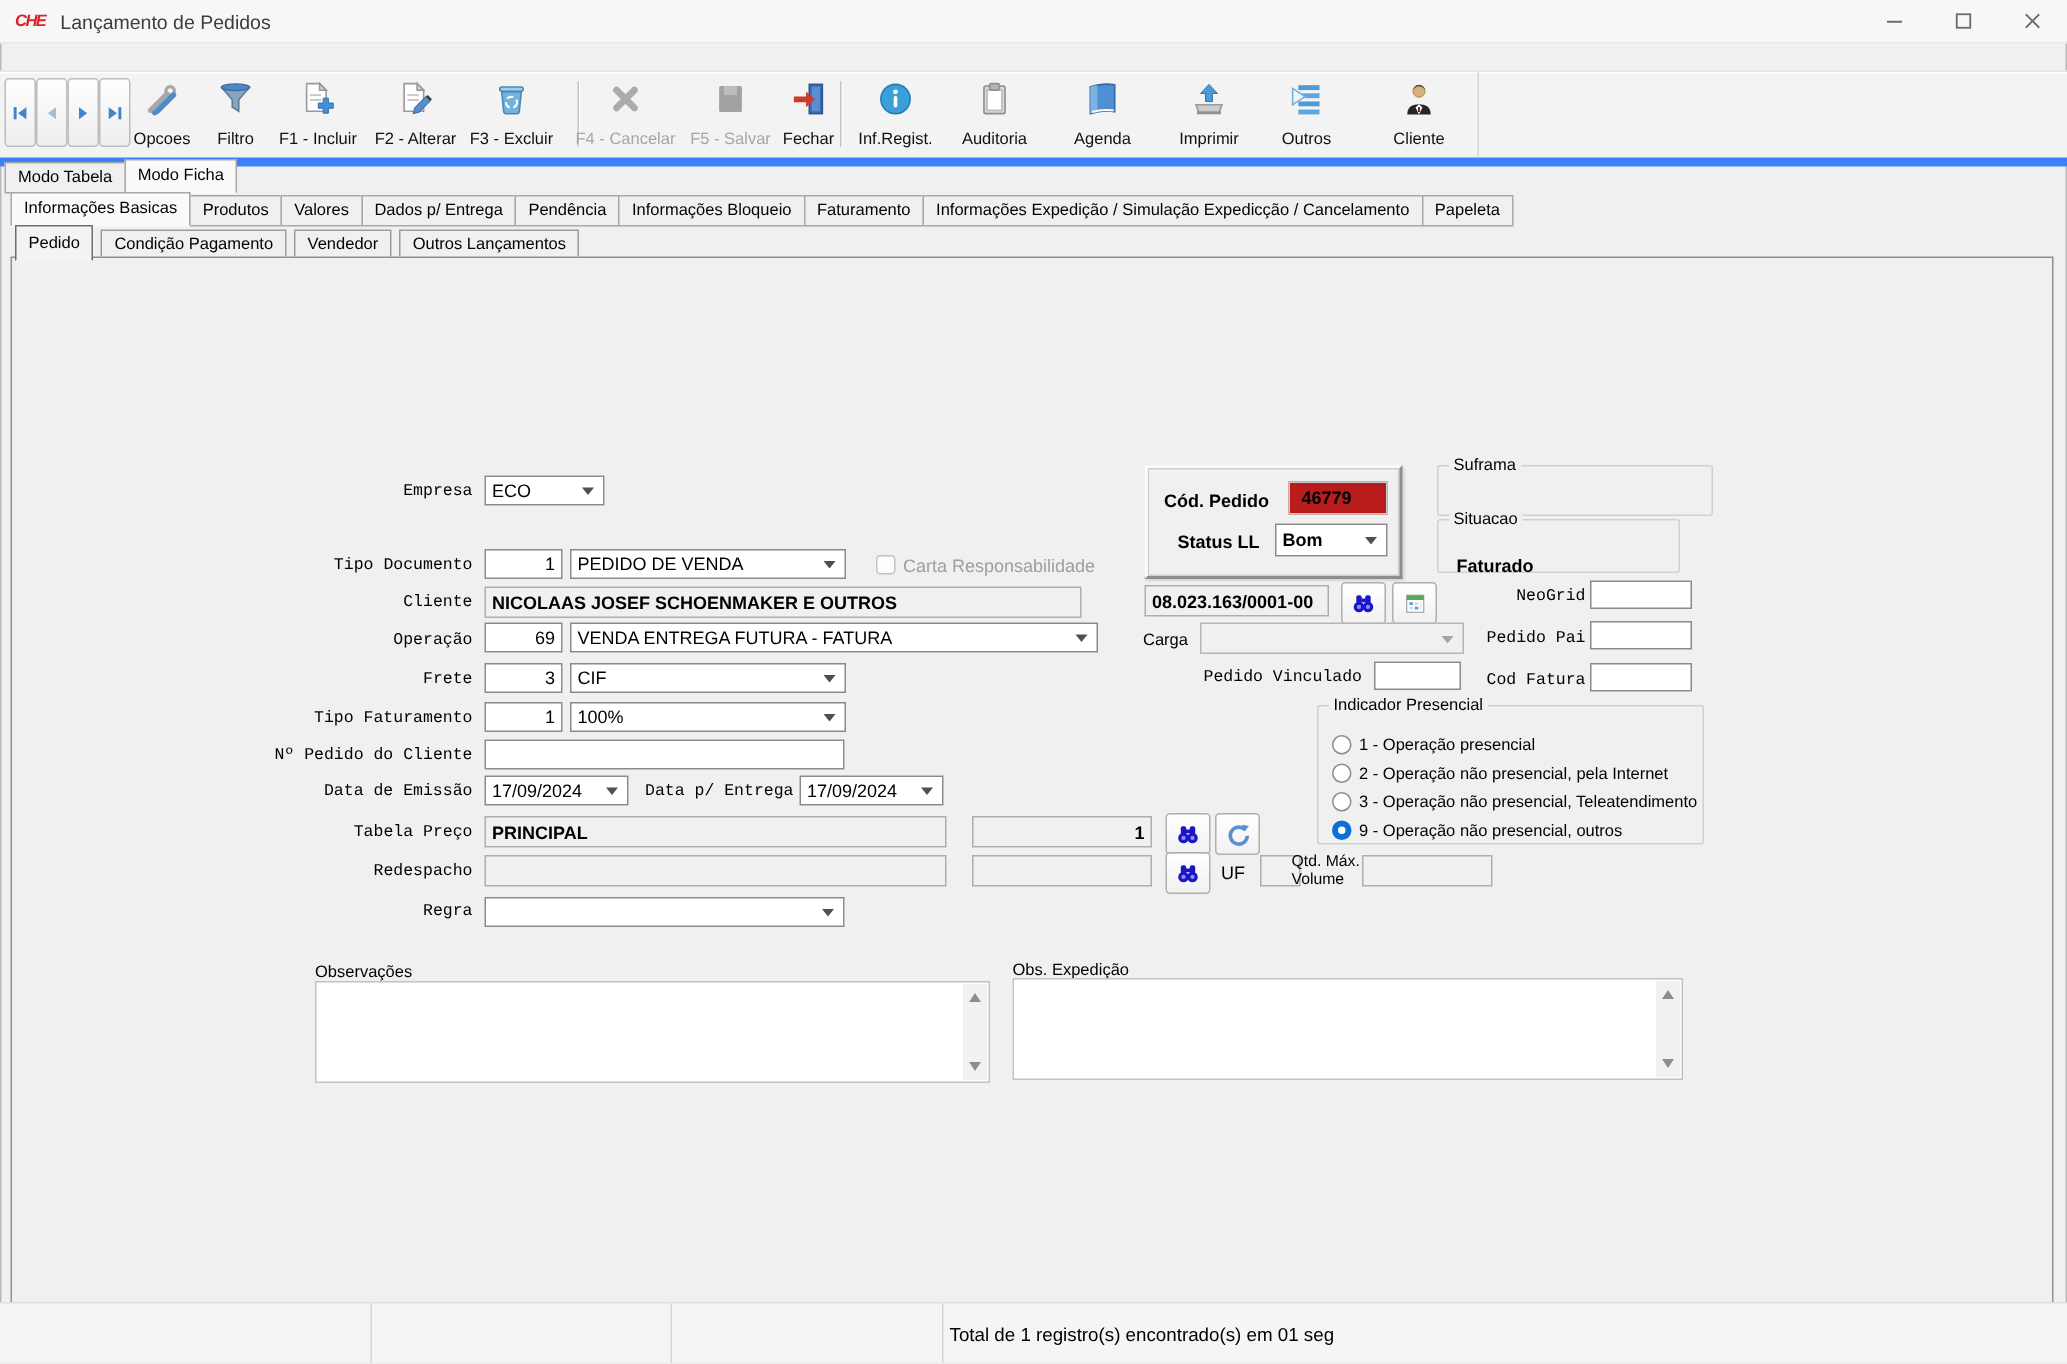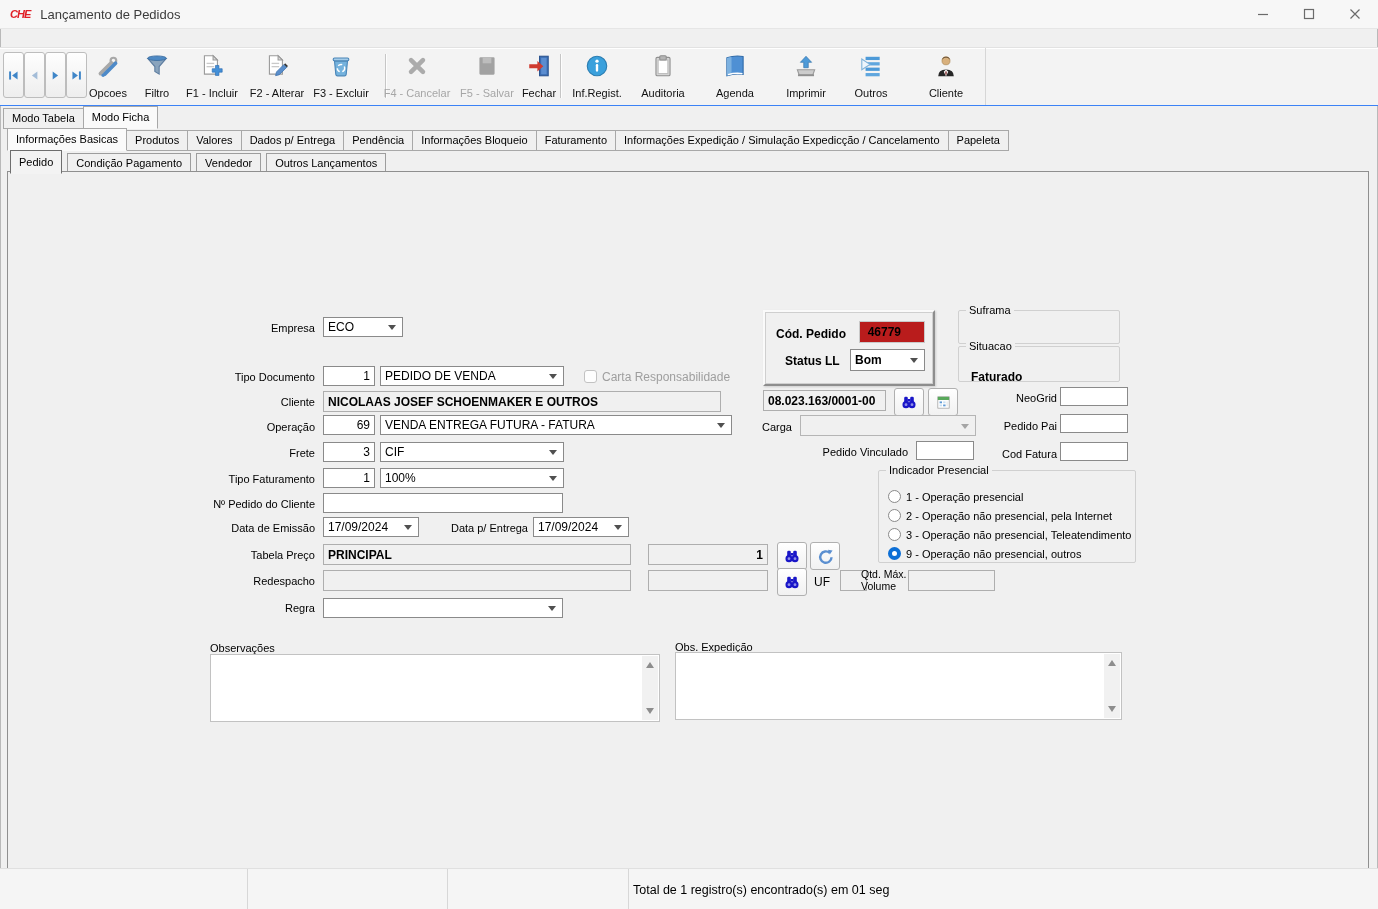--- a/index.html
+++ b/index.html
@@ -8,41 +8,41 @@
        box-shadow:inset 0 0 0 1px #b9b9b9;}
   
   .titlebar{position:absolute;left:0;top:0;width:1378px;height:28px;background:#f7f7f7;
             border-bottom:1px solid #e6e6e6;display:flex;align-items:center;}
   .logo{font-weight:800;font-style:italic;font-size:11px;color:#e01f26;letter-spacing:-1px;
         margin-left:10px;}
   .wtitle{font-size:13px;color:#3c3c3c;margin-left:10px;}
   .wc{position:absolute;top:0;height:28px;width:46px;display:flex;align-items:center;justify-content:center;}
   
   .toolbar{position:absolute;left:0;top:47px;width:1378px;height:57px;background:#f3f3f3;
-           border-top:1px solid #e2e2e2;border-bottom:1px solid #3b82f6;box-shadow:0 1px 0 #ffffff inset;}
+           border-top:1px solid #e2e2e2;border-bottom:6px solid #3b82f6;box-shadow:0 1px 0 #ffffff inset;}
   .navb{position:absolute;top:4px;width:19px;height:44px;background:linear-gradient(#fefefe,#eeeeee);
         border:1px solid #bdbdbd;border-radius:3px;display:flex;align-items:center;justify-content:center;}
   .tbtn{position:absolute;top:5px;height:46px;display:flex;flex-direction:column;align-items:center;
         justify-content:space-between;}
   .tlabel{font-size:11px;color:#111;white-space:nowrap;}
   .tlabel.dis{color:#a6a6a6;}
   .tsep{position:absolute;top:6px;height:44px;width:1px;background:#c6c6c6;box-shadow:1px 0 0 #fdfdfd;}
   .tbar-end{position:absolute;top:0;height:57px;width:1px;left:985px;background:#d6d6d6;}
   
   .tabrow{position:absolute;display:flex;align-items:flex-end;}
   .tab{height:19px;line-height:19px;padding:0 8px;background:#f0f0f0;border:1px solid #a8a8a8;
        margin-right:-1px;font-size:11px;white-space:nowrap;position:relative;}
   .tab.active{background:#fafafa;z-index:3;height:21px;line-height:21px;border-bottom:1px solid #fafafa;}
   .tab3{margin-right:5px;border-color:#9d9d9d;}
   .tab3.active{border:1px solid #6e6e6e;background:#f3f3f3;height:22px;line-height:22px;border-bottom-color:#f3f3f3;}
   .mainpanel{position:absolute;left:7px;top:171px;width:1360px;height:697px;border:1px solid #8f8f8f;
              background:#f0f0f0;}
   
   .lbl{position:absolute;font-size:11px;height:14px;line-height:14px;white-space:nowrap;}
-  .r{text-align:right;}
+  .r{text-align:right;font-family:Liberation Mono, monospace;}
   .fld{position:absolute;background:#fff;border:1px solid #8a8a8a;font-size:12px;
        display:flex;align-items:center;padding:0 4px;box-sizing:border-box;white-space:nowrap;overflow:hidden;}
   .ro{background:#f0f0f0;border-color:#aeaeae;}
   .num{justify-content:flex-end;}
   .b{font-weight:bold;}
   .combo{position:absolute;background:#fff;border:1px solid #8a8a8a;font-size:12px;display:flex;
          align-items:center;padding:0 18px 0 4px;box-sizing:border-box;white-space:nowrap;overflow:hidden;}
   .combo::after{content:"";position:absolute;right:6px;top:50%;margin-top:-2px;border-left:4px solid transparent;
                 border-right:4px solid transparent;border-top:5px solid #505050;}
   .combo.dis{background:#f0f0f0;border-color:#b5b5b5;color:#8a8a8a;}
@@ -400,21 +400,21 @@
     <div class="lbl b" style="left:11px;top:15px;width:86px;font-size:12px;">Cód. Pedido</div>
     <div class="cpfld" style="left:94px;top:9px;width:66px;height:22px;">
         <span>46779</span>
       </div>
     <div class="lbl b" style="left:20px;top:42px;width:62px;font-size:12px;">Status LL</div>
     <div class="combo b" style="left:85px;top:37px;width:75px;height:22px;">
         <span>Bom</span>
       </div>
   </div>
 
-  <div class="gb" style="left:958px;top:310px;width:162px;height:34px;">
+  <div class="gb" style="left:958px;top:310px;width:184px;height:34px;">
     <span class="leg">Suframa</span>
     <span style="position:absolute;left:10px;top:10px;font-size:12px;"></span>
   </div>
   <div class="gb" style="left:958px;top:346px;width:162px;height:36px;">
     <span class="leg">Situacao</span>
     <span class="b" style="position:absolute;left:12px;top:23px;font-size:12px;">Faturado</span>
   </div>
 
   <div class="fld ro b" style="left:763px;top:390px;width:123px;height:21px;">
       <span>08.023.163/0001-00</span>

